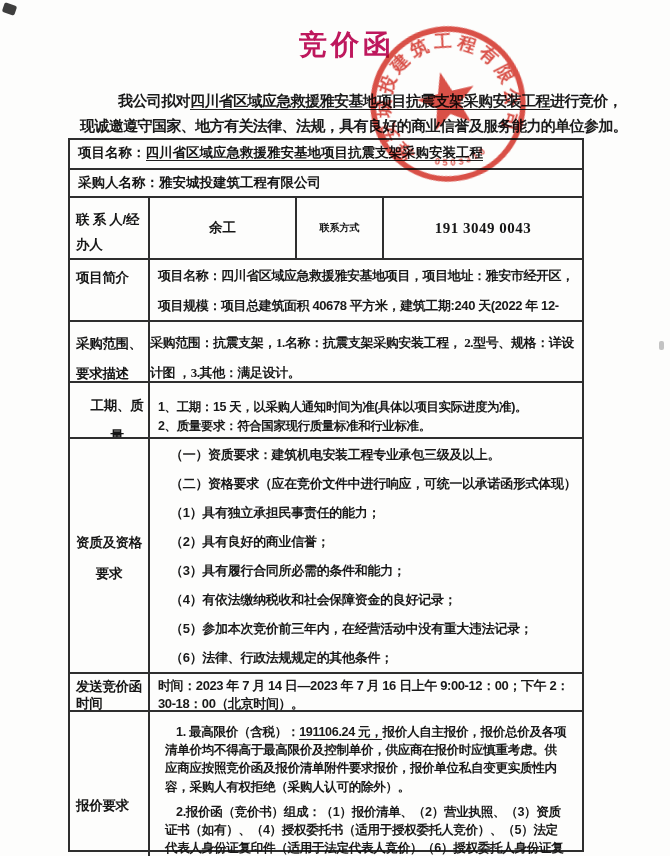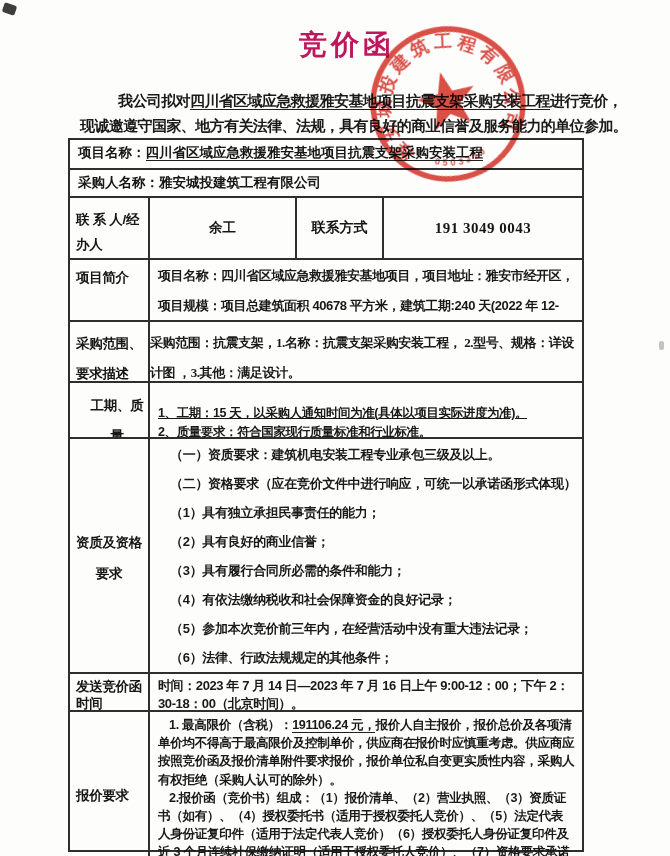--- a/index.html
+++ b/index.html
@@ -48,32 +48,32 @@
   .lbl-scope{line-height:30px;padding-top:7px;}
   .lbl-schedule{line-height:30px;padding-top:8px;text-align:center;padding-left:18px;}
   .lbl-qual{display:flex;flex-direction:column;justify-content:center;text-align:center;
     line-height:31px;padding-top:4px;padding-left:2px;}
   .lbl-send{line-height:17px;padding-top:4px;}
   .lbl-quote{display:flex;align-items:center;padding-top:0;}
 
   .content{flex:1 1 auto;font-size:13px;letter-spacing:-0.4px;color:#191919;}
 
   .c-mid{flex:0 0 147px;display:flex;align-items:center;justify-content:center;font-size:13.5px;}
-  .c-method{flex:0 0 87px;display:flex;align-items:center;justify-content:center;font-size:14px;}
+  .c-method{flex:0 0 87px;display:flex;align-items:center;justify-content:center;font-size:10px;}
   .c-phone{flex:1 1 auto;display:flex;align-items:center;justify-content:center;
     font-family:"Liberation Serif","DejaVu Serif",serif;font-size:15px;letter-spacing:.5px;}
 
   .c-overview{padding:1px 8px 0 8px;line-height:30px;}
   .c-scope{padding:6px 8px 0 0;line-height:30px;font-family:Liberation Serif, serif;}
-  .c-schedule{padding:21px 8px 0 8px;line-height:19px;white-space:pre-line;font-size:12.5px;text-decoration:underline;}
+  .c-schedule{padding:15px 8px 0 8px;line-height:19px;white-space:pre-line;font-size:12.5px;}
   .c-qual{padding:1px 4px 0 20px;line-height:29px;font-size:13px;letter-spacing:-0.3px;}
   .c-qual .qitem{white-space:nowrap;}
   .c-send{padding:3px 8px 0 8px;line-height:17.5px;font-size:13px;}
   .c-quote{padding:4px 7px 0 8px;line-height:18.2px;font-size:12.6px;letter-spacing:-0.35px;}
-  .c-quote p{margin:0;text-indent:11px;}
+  .c-quote p{margin:7px;text-indent:11px;}
 
   
   .seal{
     position:absolute;left:366px;top:22px;width:164px;height:164px;
     transform:rotate(-14deg);mix-blend-mode:multiply;opacity:.88;filter:blur(.4px);
     pointer-events:none;z-index:5;
   }
 </style>
 </head>
 <body>

